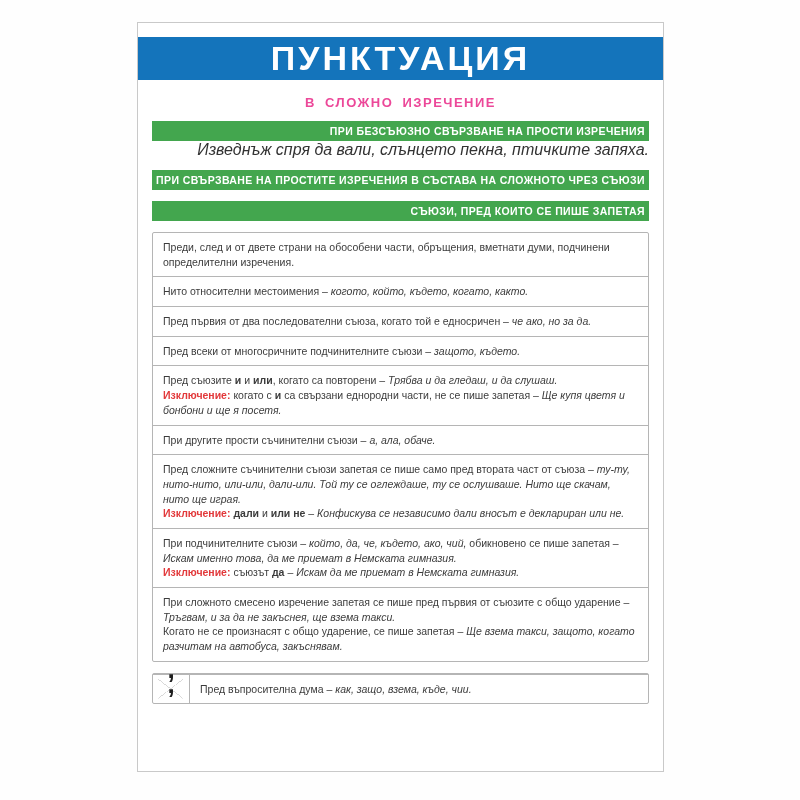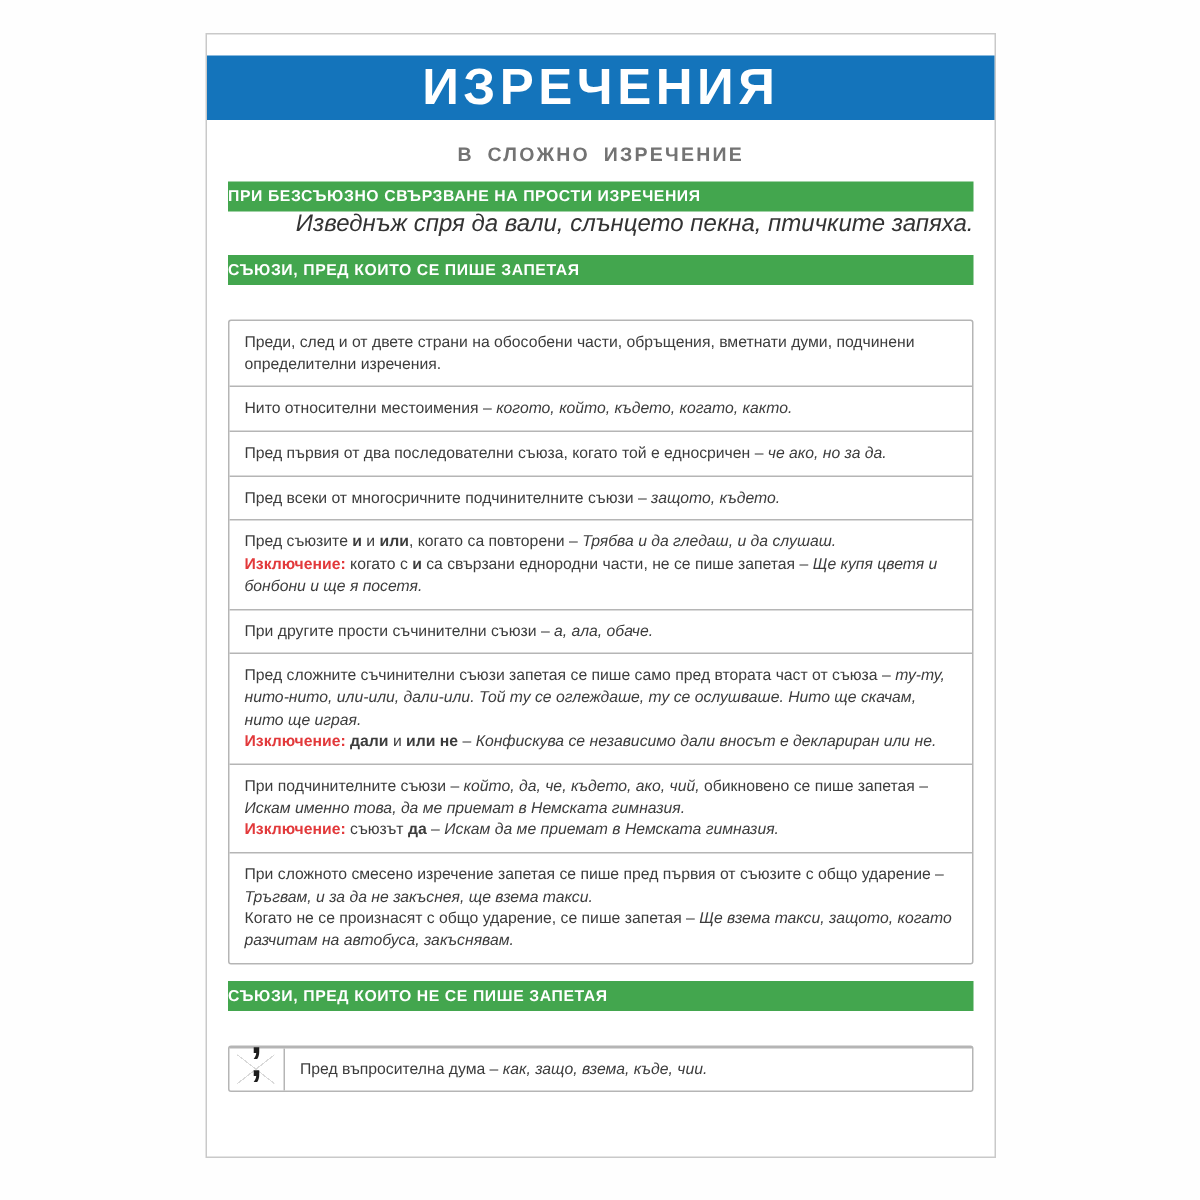--- a/index.html
+++ b/index.html
@@ -13,34 +13,34 @@
   }
   .title-bar {
     margin-top:14px; height:43px; background:#1474bb;
     display:flex; align-items:center; justify-content:center;
   }
   .title-bar h1 {
     color:#ffffff; font-size:34px; font-weight:bold; letter-spacing:3px;
   }
   .subtitle {
     margin-top:15px; text-align:center; font-size:13px; font-weight:bold;
-    letter-spacing:1.5px; color:#737373; word-spacing:4px;
+    letter-spacing:1.5px; color:#ec4899; word-spacing:4px;
   }
   .content { padding:0 14px; flex:1; display:flex; flex-direction:column; }
   .green-bar {
     margin-top:11px; background:#43a64e; color:#ffffff;
-    font-size:10.5px; font-weight:bold; text-align:left;
-    padding:4px 16px 4px 0; letter-spacing:0.4px;
+    font-size:10.5px; font-weight:bold; text-align:right;
+    padding:4px 4px 4px 0; letter-spacing:0.4px;
   }
   .example {
     margin-top:0; text-align:right; font-style:italic;
     font-size:16px; color:#333333;
   }
   .rule-table {
-    margin-top:23px; border:1px solid #b5b5b5; border-radius:2px;
+    margin-top:11px; border:1px solid #b5b5b5; border-radius:2px;
     background:#ffffff;
   }
   .rule-row {
     padding:7px 10px; font-size:10.5px; line-height:1.4; color:#3c3c3c;
     border-bottom:1px solid #b5b5b5;
   }
   .rule-row:last-child { border-bottom:none; }
   .rule-row .it { font-style:italic; }
   .rule-row .bd { font-weight:bold; }
   .rule-row .red { color:#e2393b; font-weight:bold; }
@@ -63,45 +63,45 @@
   .icon-row { border-bottom:1px solid #b5b5b5; }
   .rule-table .icon-row:last-child { border-bottom:none; }
 </style>
 </head>
 <body>
 
 <div class="canvas">
   <div class="poster">
 
     <div class="title-bar">
-      <h1>ИЗРЕЧЕНИЯ</h1>
+      <h1>ПУНКТУАЦИЯ</h1>
     </div>
 
     <div class="subtitle">В СЛОЖНО ИЗРЕЧЕНИЕ</div>
 
     <div class="content">
 
       <div class="green-bar">ПРИ БЕЗСЪЮЗНО СВЪРЗВАНЕ НА ПРОСТИ ИЗРЕЧЕНИЯ</div>
       <div class="example">Изведнъж спря да вали, слънцето пекна, птичките запяха.</div>
 
+      <div class="green-bar">ПРИ СВЪРЗВАНЕ НА ПРОСТИТЕ ИЗРЕЧЕНИЯ В СЪСТАВА НА СЛОЖНОТО ЧРЕЗ СЪЮЗИ</div>
 
       <div class="green-bar">СЪЮЗИ, ПРЕД КОИТО СЕ ПИШЕ ЗАПЕТАЯ</div>
       <div class="rule-table" id="comma-table">
           <div class="rule-row"><span>Преди, след и от двете страни на обособени части, обръщения, вметнати думи, подчинени определителни изречения.</span></div>
           <div class="rule-row"><span>Нито относителни местоимения – </span><span class="it">когото, който, където, когато, както.</span></div>
           <div class="rule-row"><span>Пред първия от два последователни съюза, когато той е едносричен – </span><span class="it">че ако, но за да.</span></div>
           <div class="rule-row"><span>Пред всеки от многосричните подчинителните съюзи – </span><span class="it">защото, където.</span></div>
           <div class="rule-row"><span>Пред съюзите </span><span class="bd">и</span><span> и </span><span class="bd">или</span><span>, когато са повторени – </span><span class="it">Трябва и да гледаш, и да слушаш.</span><br><span class="red">Изключение:</span><span> когато с </span><span class="bd">и</span><span> са свързани еднородни части, не се пише запетая – </span><span class="it">Ще купя цветя и бонбони и ще я посетя.</span></div>
           <div class="rule-row"><span>При другите прости съчинителни съюзи – </span><span class="it">а, ала, обаче.</span></div>
           <div class="rule-row"><span>Пред сложните съчинителни съюзи запетая се пише само пред втората част от съюза –  </span><span class="it">ту-ту, нито-нито, или-или, дали-или. Той ту се оглеждаше, ту се ослушваше. Нито ще скачам, нито ще играя.</span><br><span class="red">Изключение:</span><span> </span><span class="bd">дали</span><span> и </span><span class="bd">или не</span><span> – </span><span class="it">Конфискува се независимо дали вносът е деклариран или не.</span></div>
           <div class="rule-row"><span>При подчинителните съюзи – </span><span class="it">който, да, че, където, ако, чий,</span><span> обикновено се пише запетая –</span><br><span class="it">Искам именно това, да ме приемат в Немската гимназия.</span><br><span class="red">Изключение:</span><span> съюзът </span><span class="bd">да</span><span> – </span><span class="it">Искам да ме приемат в Немската гимназия.</span></div>
           <div class="rule-row"><span>При сложното смесено изречение запетая се пише пред първия от съюзите с общо ударение –</span><br><span class="it">Тръгвам, и за да не закъснея, ще взема такси.</span><br><span>Когато не се произнасят с общо ударение, се пише запетая – </span><span class="it">Ще взема такси, защото, когато разчитам на автобуса, закъснявам.</span></div>
         </div>
 
-      <div class="green-bar">СЪЮЗИ, ПРЕД КОИТО НЕ СЕ ПИШЕ ЗАПЕТАЯ</div>
       <div class="rule-table" id="no-comma-table">
           <div class="icon-row">
             <div class="icon-cell">
               <span class="comma-glyph">,</span>
             </div>
           </div>
           <div class="icon-row">
             <div class="icon-cell">
               <span class="comma-glyph">,</span>
             </div>

